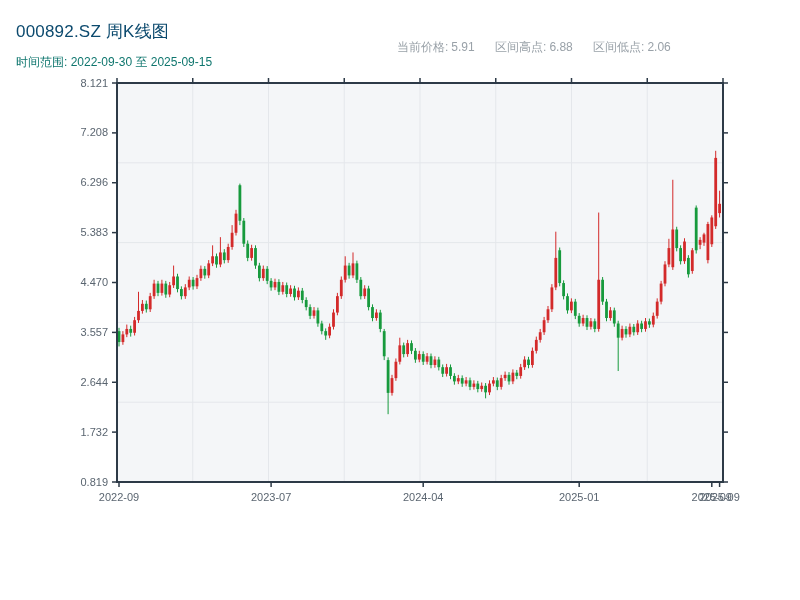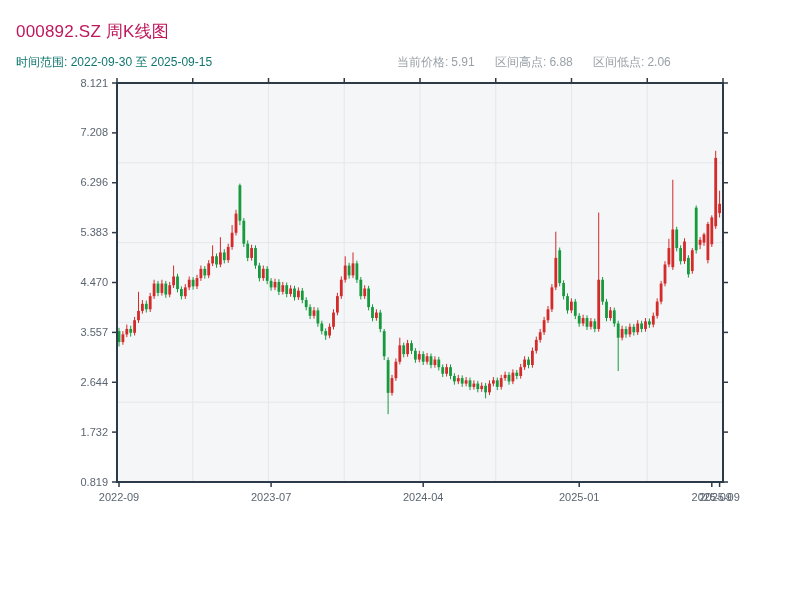--- a/index.html
+++ b/index.html
@@ -1,21 +1,21 @@
 <!DOCTYPE html>
 <html><head>
 <meta charset="utf-8">
 <style>
   html,body{margin:0;padding:0;background:#ffffff;}
   body{width:800px;height:600px;position:relative;overflow:hidden;
        font-family:"Liberation Sans","DejaVu Sans",sans-serif;}
   .title{position:absolute;left:16px;top:20px;font-size:17px;font-weight:500;
-         color:#be185d;letter-spacing:.2px;}
+         color:#0c4a6e;letter-spacing:.2px;}
   .subtitle{position:absolute;left:16px;top:54px;font-size:12px;color:#0f766e;}
-  .stats{position:absolute;left:397px;top:54px;font-size:12px;color:#99a1a8;}
+  .stats{position:absolute;left:397px;top:39px;font-size:12px;color:#99a1a8;}
   .stats .stat{margin-right:14px;}
   .stats .stat span{margin-right:3px;}
   svg{position:absolute;left:0;top:0;}
   text{font-family:"Liberation Sans","DejaVu Sans",sans-serif;}
 </style>
 </head>
 <body>
 
 <div class="title">000892.SZ 周K线图</div>
 <div class="subtitle">时间范围: 2022-09-30 至 2025-09-15</div>

